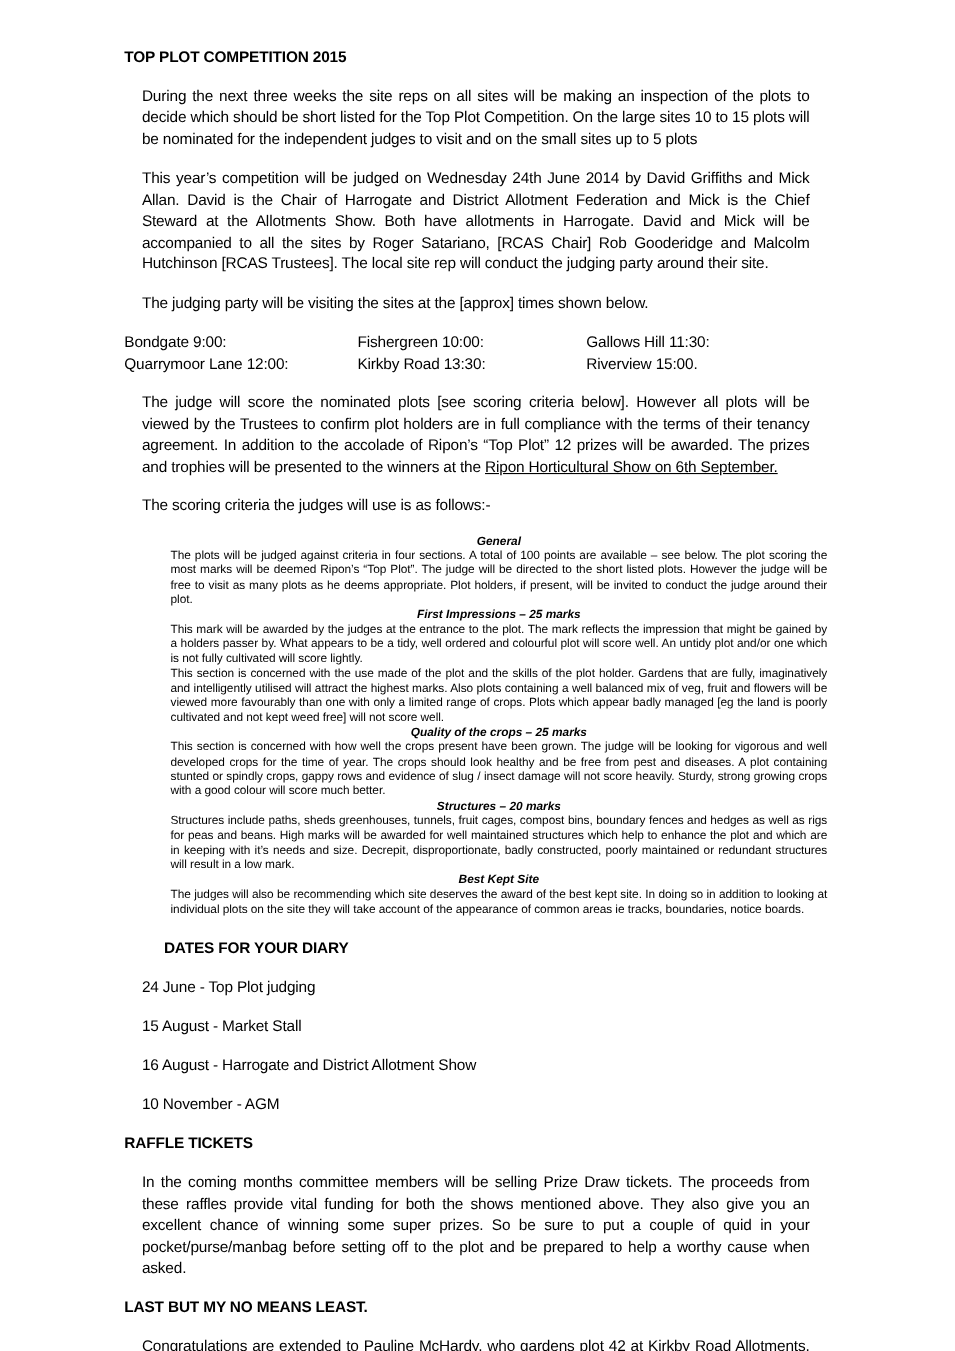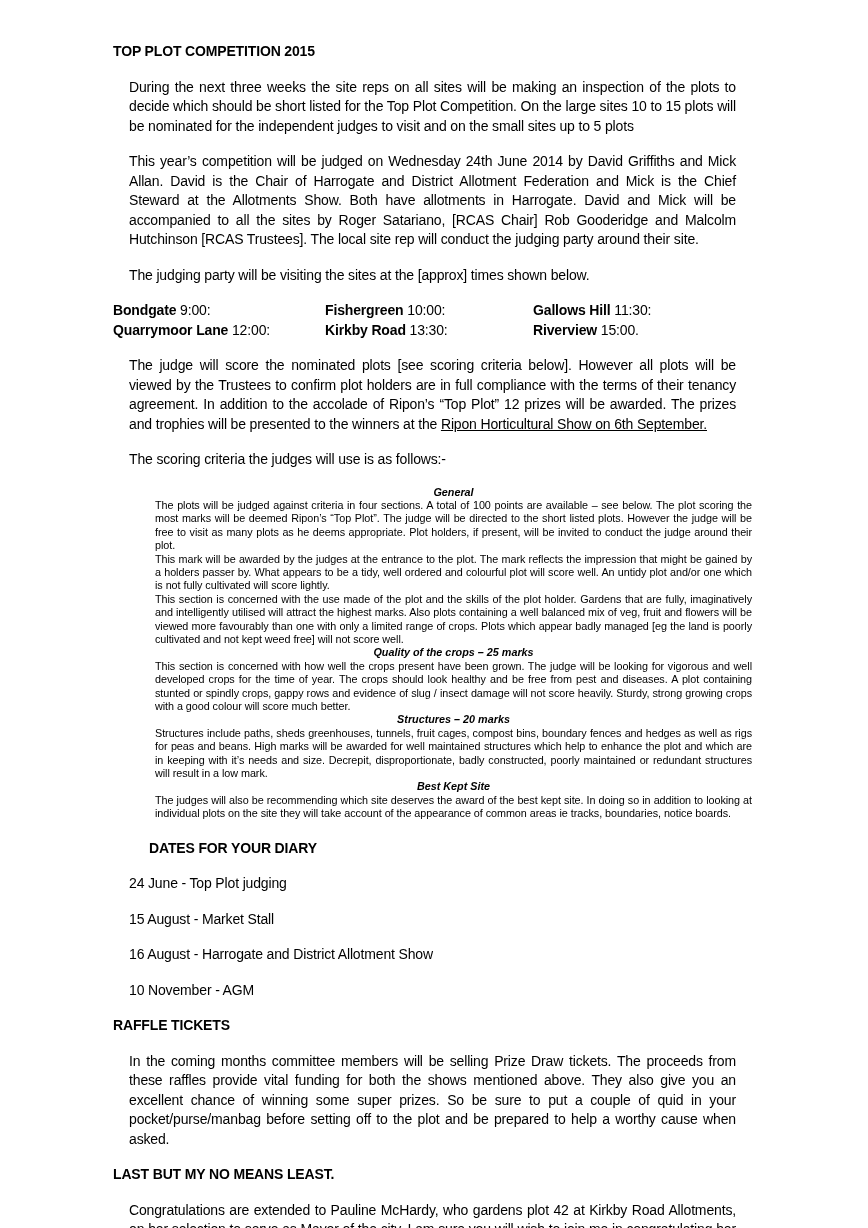--- a/index.html
+++ b/index.html
@@ -3,21 +3,21 @@
 <meta charset="utf-8">
 <style>
   html,body{margin:0;padding:0;background:#ffffff;}
   body{width:868px;min-height:1228px;font-family:"Liberation Sans",sans-serif;color:#000;}
   .page{box-sizing:border-box;width:863px;min-height:1228px;padding:42px 111px 20px 113px;background:#fff;}
   .body{font-size:14px;line-height:19.5px;letter-spacing:-0.15px;margin:16px;}
   .j{text-align:justify;}
   .h{font-weight:bold;font-size:14px;line-height:19.5px;letter-spacing:-0.15px;margin:0;}
   .u{text-decoration:underline;}
   .schedule{display:grid;grid-template-columns:212px 208px 1fr;font-size:14px;line-height:19.5px;letter-spacing:-0.15px;}
-  .schedule .site{font-weight:bold;}
+  .schedule .site{font-weight:normal;}
   .criteria{margin-left:42px;}
   .crit-h{font-weight:bold;font-style:italic;font-size:10.8px;line-height:13.4px;margin:0;text-align:center;}
   .crit-b{font-size:10.8px;line-height:13.4px;letter-spacing:-0.05px;margin:0;text-align:justify;}
   .mt-diary{margin-top:18px;padding-left:36px;}
   .mt-raffle{margin-top:8px;}
   .signature{margin-top:3px;text-align:center;position:relative;left:74px;}
   .sig-name{font-family:"DejaVu Serif","Liberation Serif",serif;font-style:italic;font-size:25px;letter-spacing:0;}
   .sig-date{font-family:"DejaVu Serif","Liberation Serif",serif;font-style:italic;font-weight:bold;font-size:15px;margin-left:3px;letter-spacing:0;}
 </style>
 </head>
@@ -42,20 +42,21 @@
     <div><span class="site">Riverview</span> <span>15:00.</span></div>
   </div>
 
   <p class="body j"><span>The judge will score the nominated plots [see scoring criteria below].   However all plots will be viewed by the Trustees to confirm plot holders are in full compliance with the terms of their tenancy agreement.  In addition to the accolade of Ripon’s “Top Plot” 12 prizes will be awarded.  The prizes and trophies will be presented to the winners at the </span><span class="u">Ripon Horticultural Show on 6th September.</span></p>
 
   <p class="body">The scoring criteria the judges will use is as follows:-</p>
 
   <div class="criteria">
     <div class="crit-h">General</div>
     <div class="crit-b">The plots will be judged against criteria in four sections.  A total of 100 points are available – see below.  The plot scoring the most marks will be deemed Ripon’s “Top Plot”.  The judge will be directed to the short listed plots.   However the judge will be free to visit as many plots as he deems appropriate.    Plot holders, if present, will be invited to conduct the judge around their plot.</div>
+    <div class="crit-h">First Impressions – 25 marks</div>
     <div class="crit-b">This mark will be awarded by the judges at the entrance to the plot.   The mark reflects the impression that might be gained by a holders passer by.   What appears to be a tidy, well ordered and colourful plot will score well.   An untidy plot and/or one which is not fully cultivated will score lightly.</div>
     <div class="crit-b">This section is concerned with the use made of the plot and the skills of the plot holder.   Gardens that are fully, imaginatively and intelligently utilised will attract the highest marks.   Also plots containing a well balanced mix of veg, fruit and flowers will be viewed more favourably than one with only a limited range of crops.   Plots which appear badly managed [eg the land is poorly cultivated and not kept weed free] will not score well.</div>
     <div class="crit-h">Quality of the crops – 25 marks</div>
     <div class="crit-b">This section is concerned with how well the crops present have been grown.   The judge will be looking for vigorous and well developed crops for the time of year.   The crops should look healthy and be free from pest and diseases.   A plot containing stunted or spindly crops, gappy rows and evidence of slug / insect damage will not score heavily.  Sturdy, strong growing crops with a good colour will score much better.</div>
     <div class="crit-h">Structures – 20 marks</div>
     <div class="crit-b">Structures include paths, sheds greenhouses, tunnels, fruit cages, compost bins, boundary fences and hedges as well as rigs for peas and beans.   High marks will be awarded for well maintained structures which help to enhance the plot and which are in keeping with it’s needs and size.   Decrepit, disproportionate, badly constructed, poorly maintained or redundant structures will result in a low mark.</div>
     <div class="crit-h">Best Kept Site</div>
     <div class="crit-b">The judges will also be recommending which site deserves the award of the best kept site.   In doing so in addition to looking at individual plots on the site they will take account of the appearance of common areas ie tracks, boundaries, notice boards.</div>
   </div>
 

